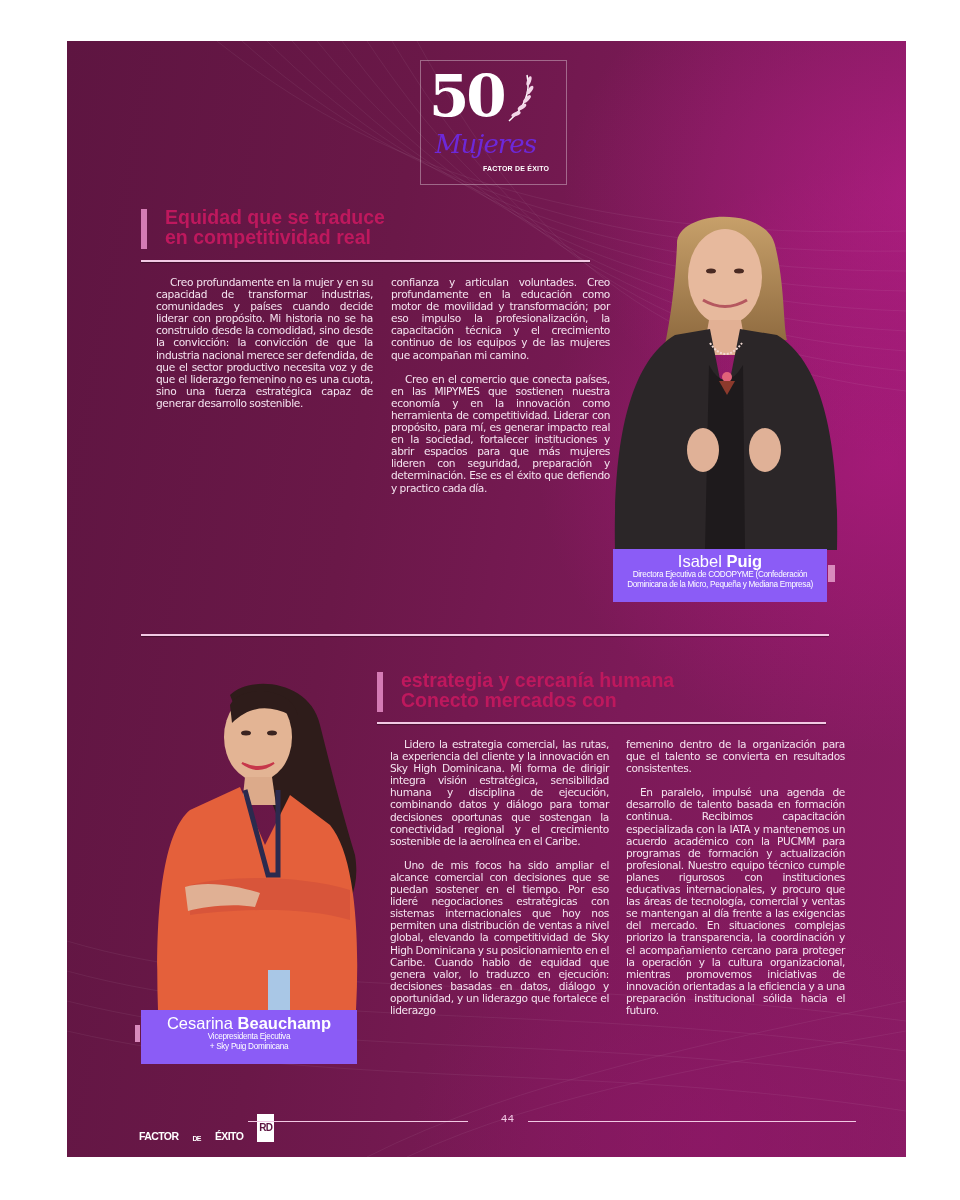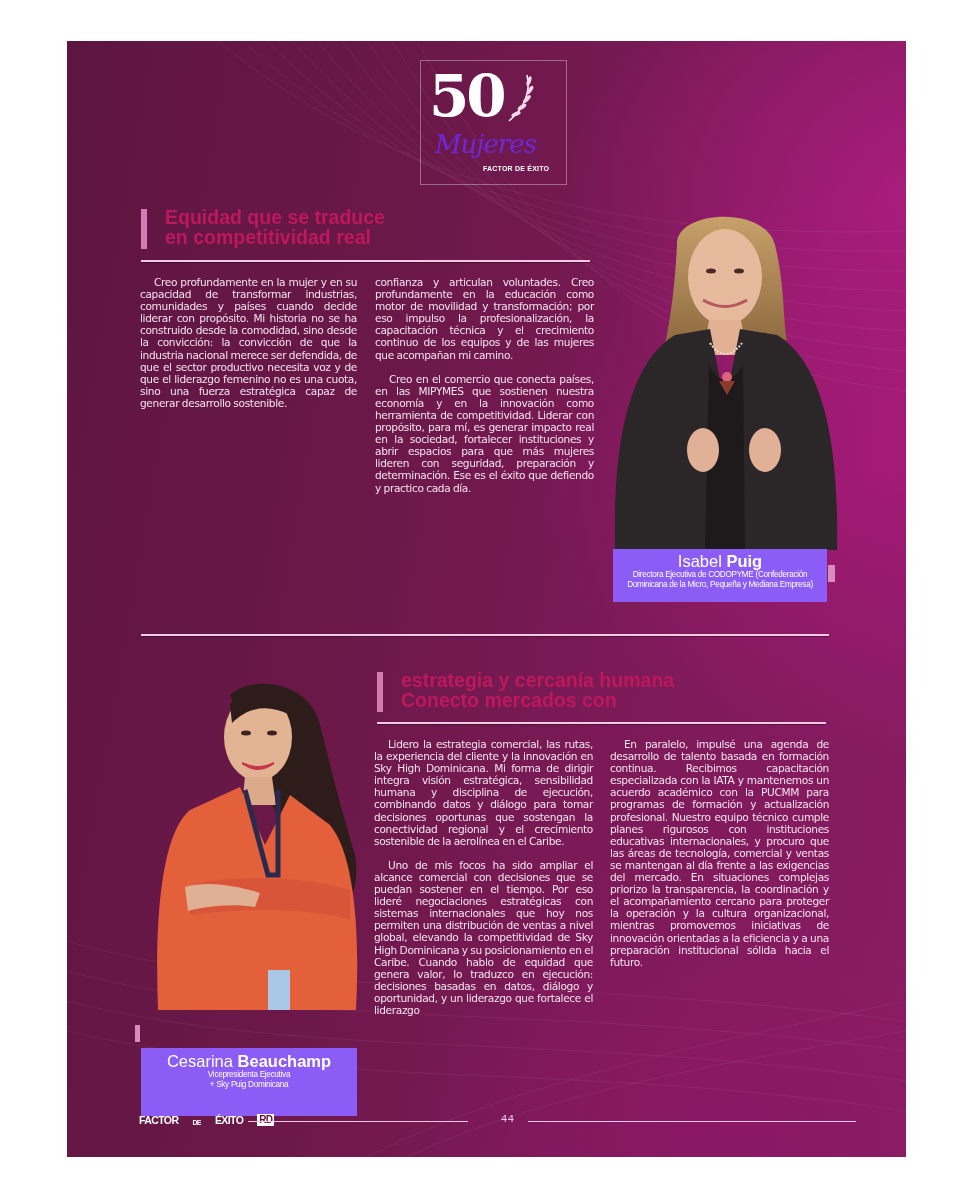--- a/index.html
+++ b/index.html
@@ -39,42 +39,42 @@
 
   .headline {
     position: absolute; font-family: "Liberation Sans", sans-serif; font-weight: bold; color: #be185d;
     font-size: 19.5px; line-height: 20px; padding-left: 24px;
   }
   .headline .bar { position: absolute; left: 0; top: 2px; width: 6px; background: #d47bb4; }
   .rule { position: absolute; height: 2px; background: #f2c9e4; box-shadow: 0 1px 1px rgba(0,0,0,0.35); }
 
   .col {
     position: absolute; font-family: "DejaVu Sans", sans-serif; font-size: 10.6px; line-height: 12.1px;
-    color: #f4e3ef; text-align: justify; letter-spacing: -0.35px; word-spacing: -0.4px;
+    color: #f4e3ef; text-align: justify; letter-spacing: -0.35px; word-spacing: -0.4px; margin-left: 16px;
   }
   .col p { margin: 0 0 12px 0; text-indent: 14px; }
   .col p.cont { text-indent: 0; }
 
   .photo { position: absolute; overflow: hidden; }
 
   .caption {
     position: absolute; background: #8b5cf6; color: #fff; text-align: center;
     font-family: "Liberation Sans", sans-serif;
   }
   .caption .name { font-size: 16.5px; line-height: 18px; }
   .caption .name b { font-weight: bold; }
   .caption .role { font-size: 8.2px; line-height: 10px; letter-spacing: -0.3px; }
   .tab-mark { position: absolute; background: #d98bbd; }
 
   .footer-brand {
     position: absolute; left: 72px; top: 1073px; font-family: "Liberation Sans", sans-serif; font-weight: bold;
     font-size: 10.5px; color: #fff; letter-spacing: -0.6px; display: flex; align-items: flex-end; gap: 14px;
   }
   .footer-brand .small { font-size: 7px; }
-  .footer-brand .rd { background: #fff; color: #5e1541; padding: 0 2px; font-size: 10px; line-height: 12px; }
+  .footer-brand .rd { background: #fff; color: #5e1541; padding: 8px 2px; font-size: 10px; line-height: 12px; }
   .footer-line { position: absolute; height: 1px; background: #f2c9e4; }
   .page-num {
     position: absolute; left: 418px; top: 1072px; width: 30px; text-align: right;
     font-family: Liberation Mono, monospace; font-size: 11px; color: #f2c9e4;
   }
 </style>
 </head>
 <body>
 
 <div class="page">
@@ -171,41 +171,42 @@
   <div>estrategia y cercanía humana</div>
   <div>Conecto mercados con</div>
 </div>
 <div class="rule" style="left:377px; top:722px; width:449px;"></div>
 
 <div class="col" style="left:374px; top:738px; width:219px;">
   <p>Lidero la estrategia comercial, las rutas, la experiencia del cliente y la innovación en Sky High Dominicana. Mi forma de dirigir integra visión estratégica, sensibilidad humana y disciplina de ejecución, combinando datos y diálogo para tomar decisiones oportunas que sostengan la conectividad regional y el crecimiento sostenible de la aerolínea en el Caribe.</p>
   <p>Uno de mis focos ha sido ampliar el alcance comercial con decisiones que se puedan sostener en el tiempo. Por eso lideré negociaciones estratégicas con sistemas internacionales que hoy nos permiten una distribución de ventas a nivel global, elevando la competitividad de Sky High Dominicana y su posicionamiento en el Caribe. Cuando hablo de equidad que genera valor, lo traduzco en ejecución: decisiones basadas en datos, diálogo y oportunidad, y un liderazgo que fortalece el liderazgo</p>
 </div>
 <div class="col" style="left:610px; top:738px; width:219px;">
+  <p class="cont">femenino dentro de la organización para que el talento se convierta en resultados consistentes.</p>
   <p>En paralelo, impulsé una agenda de desarrollo de talento basada en formación continua. Recibimos capacitación especializada con la IATA y mantenemos un acuerdo académico con la PUCMM para programas de formación y actualización profesional. Nuestro equipo técnico cumple planes rigurosos con instituciones educativas internacionales, y procuro que las áreas de tecnología, comercial y ventas se mantengan al día frente a las exigencias del mercado. En situaciones complejas priorizo la transparencia, la coordinación y el acompañamiento cercano para proteger la operación y la cultura organizacional, mientras promovemos iniciativas de innovación orientadas a la eficiencia y a una preparación institucional sólida hacia el futuro.</p>
 </div>
 
 <div class="photo" style="left:150px; top:675px; width:215px; height:335px;">
   <svg width="215" height="335" viewBox="0 0 215 335">
     <path d="M80 20 C 100 0, 160 5, 170 50 C 180 90, 190 130, 205 180 C 210 210, 200 230, 190 240 L 150 200 Z" fill="#2e1c1a"></path>
     <ellipse cx="108" cy="62" rx="34" ry="44" fill="#e3b494"></ellipse>
     <path d="M80 30 C 90 10, 140 10, 148 40 L 140 40 C 120 30, 100 30, 82 48 Z" fill="#2e1c1a"></path>
     <path d="M92 88 Q 108 100 124 88 Q 108 96 92 88 Z" fill="#fff" stroke="#c7374a" stroke-width="2"></path>
     <ellipse cx="96" cy="58" rx="5" ry="2.5" fill="#3a2420"></ellipse>
     <ellipse cx="122" cy="58" rx="5" ry="2.5" fill="#3a2420"></ellipse>
     <path d="M95 102 L 122 102 L 126 130 L 92 130 Z" fill="#dcaa8a"></path>
     <path d="M8 335 C 5 250, 10 160, 40 135 L 90 112 L 115 170 L 140 120 L 180 150 C 205 180, 210 260, 206 335 Z" fill="#e4603b"></path>
     <path d="M95 115 L 118 200 L 128 200 L 128 115" fill="none" stroke="#2b2a4e" stroke-width="5"></path>
     <path d="M40 210 C 80 200, 150 200, 200 215 L 200 245 C 150 230, 80 235, 40 240 Z" fill="#d8553a"></path>
     <path d="M35 212 C 60 205, 90 212, 110 218 L 105 232 C 80 228, 55 232, 38 236 Z" fill="#e0b094"></path>
     <rect x="118" y="295" width="22" height="40" fill="#a9c7e6"></rect>
   </svg>
 </div>
 
-<div class="caption" style="left:141px; top:1048px; width:216px; height:68px;">
+<div class="caption" style="left:141px; top:1010px; width:216px; height:54px;">
   <div class="name" style="margin-top:4px;">
     <span>Cesarina</span>
     <b>Beauchamp</b>
   </div>
   <div class="role">Vicepresidenta Ejecutiva</div>
   <div class="role">+ Sky Puig Dominicana</div>
 </div>
 <div class="tab-mark" style="left:135px; top:1025px; width:5px; height:17px;"></div>
 
 <div class="footer-brand" style="left:139px; top:1114px;">

